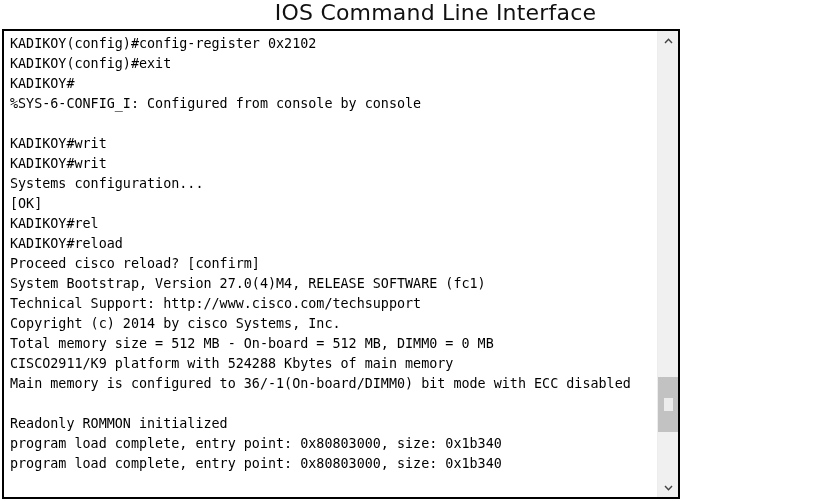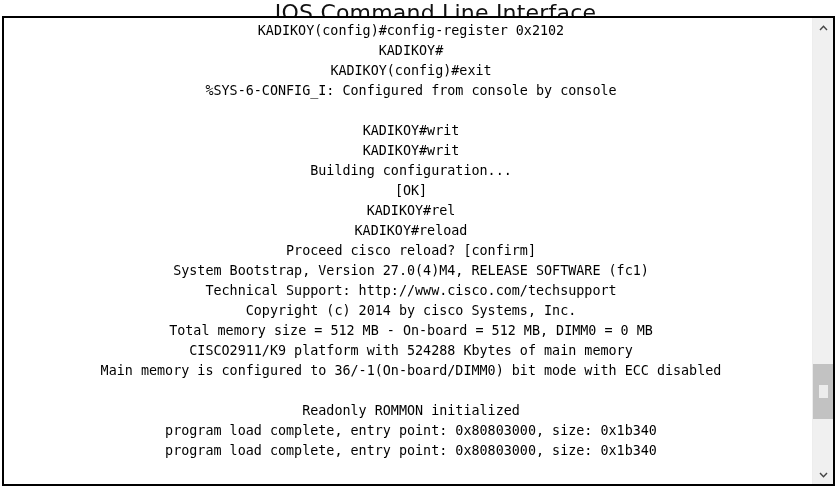--- a/index.html
+++ b/index.html
@@ -29,28 +29,27 @@
     text-align: center;
     font-family: "DejaVu Sans", sans-serif;
     font-size: 22px;
     color: #111111;
     letter-spacing: 0.2px;
     white-space: nowrap;
   }
   #terminal-window {
     position: absolute;
     left: 2px;
-    top: 16px;
-    width: 833px;
+    top: 29px;
+    width: 678px;
     height: 470px;
     box-sizing: border-box;
     border: 2px solid #000000;
     background: #ffffff;
     overflow: hidden;
-    text-align: center;
   }
   #terminal-output {
     position: absolute;
     left: 0;
     top: 0;
     right: 21px;
     bottom: 0;
     padding: 3px 0 0 6px;
     box-sizing: border-box;
     overflow: hidden;
@@ -124,27 +123,27 @@
 <body>
 
 <div id="app">
 
   <div id="title">IOS Command Line Interface</div>
 
   <div id="terminal-window">
 
     <div id="terminal-output">
         <div class="term-line">KADIKOY(config)#config-register 0x2102</div>
+        <div class="term-line">KADIKOY(config)#exit</div>
         <div class="term-line">KADIKOY#</div>
-        <div class="term-line">KADIKOY(config)#exit</div>
         <div class="term-line">%SYS-6-CONFIG_I: Configured from console by console</div>
         <div class="term-line"></div>
         <div class="term-line">KADIKOY#writ</div>
         <div class="term-line">KADIKOY#writ</div>
-        <div class="term-line">Building configuration...</div>
+        <div class="term-line">Systems configuration...</div>
         <div class="term-line">[OK]</div>
         <div class="term-line">KADIKOY#rel</div>
         <div class="term-line">KADIKOY#reload</div>
         <div class="term-line">Proceed cisco reload? [confirm]</div>
         <div class="term-line">System Bootstrap, Version 27.0(4)M4, RELEASE SOFTWARE (fc1)</div>
         <div class="term-line">Technical Support: http://www.cisco.com/techsupport</div>
         <div class="term-line">Copyright (c) 2014 by cisco Systems, Inc.</div>
         <div class="term-line">Total memory size = 512 MB - On-board = 512 MB, DIMM0 = 0 MB</div>
         <div class="term-line">CISCO2911/K9 platform with 524288 Kbytes of main memory</div>
         <div class="term-line">Main memory is configured to 36/-1(On-board/DIMM0) bit mode with ECC disabled</div>

